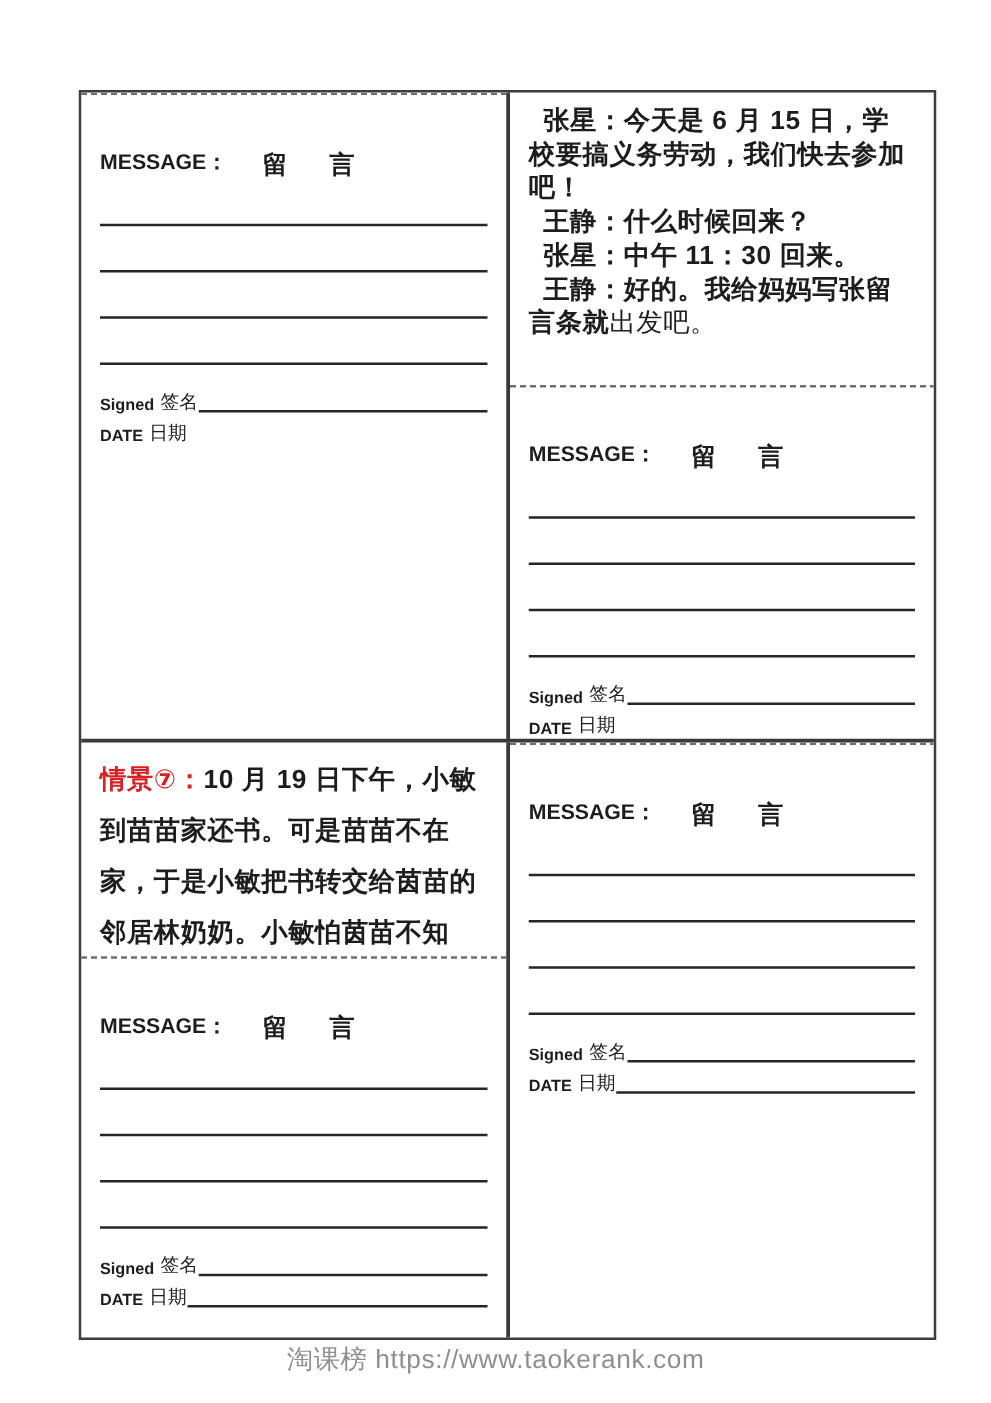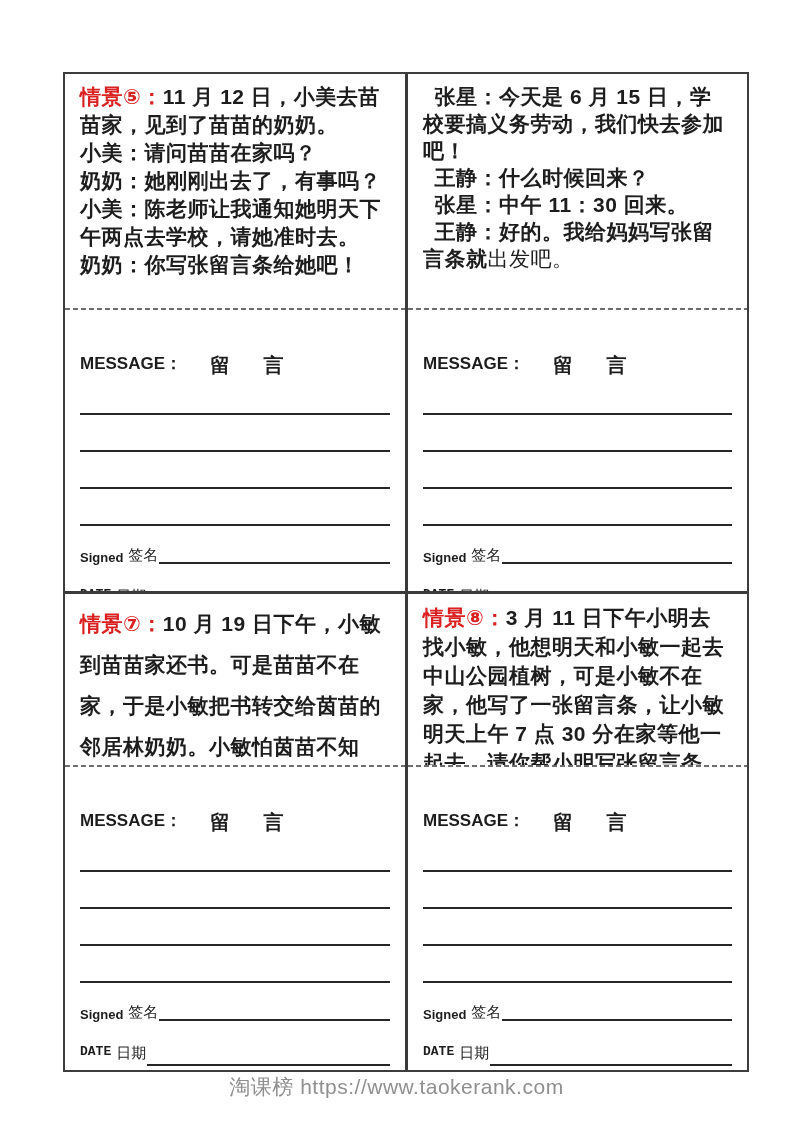--- a/index.html
+++ b/index.html
@@ -30,43 +30,36 @@
   .dashed-divider { height:2px; width:100%;
     background:repeating-linear-gradient(90deg,#6e6e6e 0 5px,transparent 5px 8px); }
 
   .msgblock { padding:0 15px; }
   .msg-header { margin-top:42px; height:24px; font-weight:700; font-size:17px;
     display:flex; align-items:flex-start; }
   .msg-header .zh { font-size:20px; margin-left:28px; letter-spacing:14px; }
   .write-lines { margin-top:2px; }
   .write-line { height:37px; border-bottom:2px solid #262626; }
   .sig-row { display:flex; align-items:flex-end; margin-top:16px; height:23px; }
-  .date-row { display:flex; margin-top:22px; height:23px;font-family:Liberation Mono, monospace; }
+  .date-row { display:flex; align-items:flex-end; margin-top:2px; height:23px; }
   .lbl-en { font-weight:700; font-size:13px; }
   .lbl-zh { font-size:15px; margin-left:5px; }
   .fill-line { flex:1; border-bottom:2px solid #262626; margin:0 0 1px 1px; }
 
   .watermark { position:absolute; top:1073px; left:0; width:100%;
     text-align:center; font-size:21px; color:#8f8f8f; letter-spacing:0.5px; }
 </style>
 </head>
 <body>
 
 <div class="page">
 
   <div class="sheet">
 
     <div class="cell col-left row-top">
-      <div class="scenario lh-5">
-        <p><span class="label">情景⑤：</span><span>11 月 12 日，小美去苗苗家，见到了苗苗的奶奶。</span></p>
-        <p>小美：请问苗苗在家吗？</p>
-        <p>奶奶：她刚刚出去了，有事吗？</p>
-        <p>小美：陈老师让我通知她明天下午两点去学校，请她准时去。</p>
-        <p>奶奶：你写张留言条给她吧！</p>
-      </div>
       <div class="dashed-divider"></div>
       <div class="msgblock">
         <div class="msg-header">
           <span>MESSAGE：</span>
           <span class="zh">留 言</span>
         </div>
         <div class="write-lines">
           <div class="write-line"></div>
           <div class="write-line"></div>
           <div class="write-line"></div>
@@ -140,23 +133,20 @@
         </div>
         <div class="date-row">
           <span class="lbl-en">DATE</span>
           <span class="lbl-zh">日期</span>
           <span class="fill-line"></span>
         </div>
       </div>
     </div>
 
     <div class="cell row-bottom">
-      <div class="scenario lh-8">
-        <p><span class="label">情景⑧：</span><span>3 月 11 日下午小明去找小敏，他想明天和小敏一起去中山公园植树，可是小敏不在家，他写了一张留言条，让小敏明天上午 7 点 30 分在家等他一起去。请你帮小明写张留言条。</span></p>
-      </div>
       <div class="dashed-divider"></div>
       <div class="msgblock">
         <div class="msg-header">
           <span>MESSAGE：</span>
           <span class="zh">留 言</span>
         </div>
         <div class="write-lines">
           <div class="write-line"></div>
           <div class="write-line"></div>
           <div class="write-line"></div>

